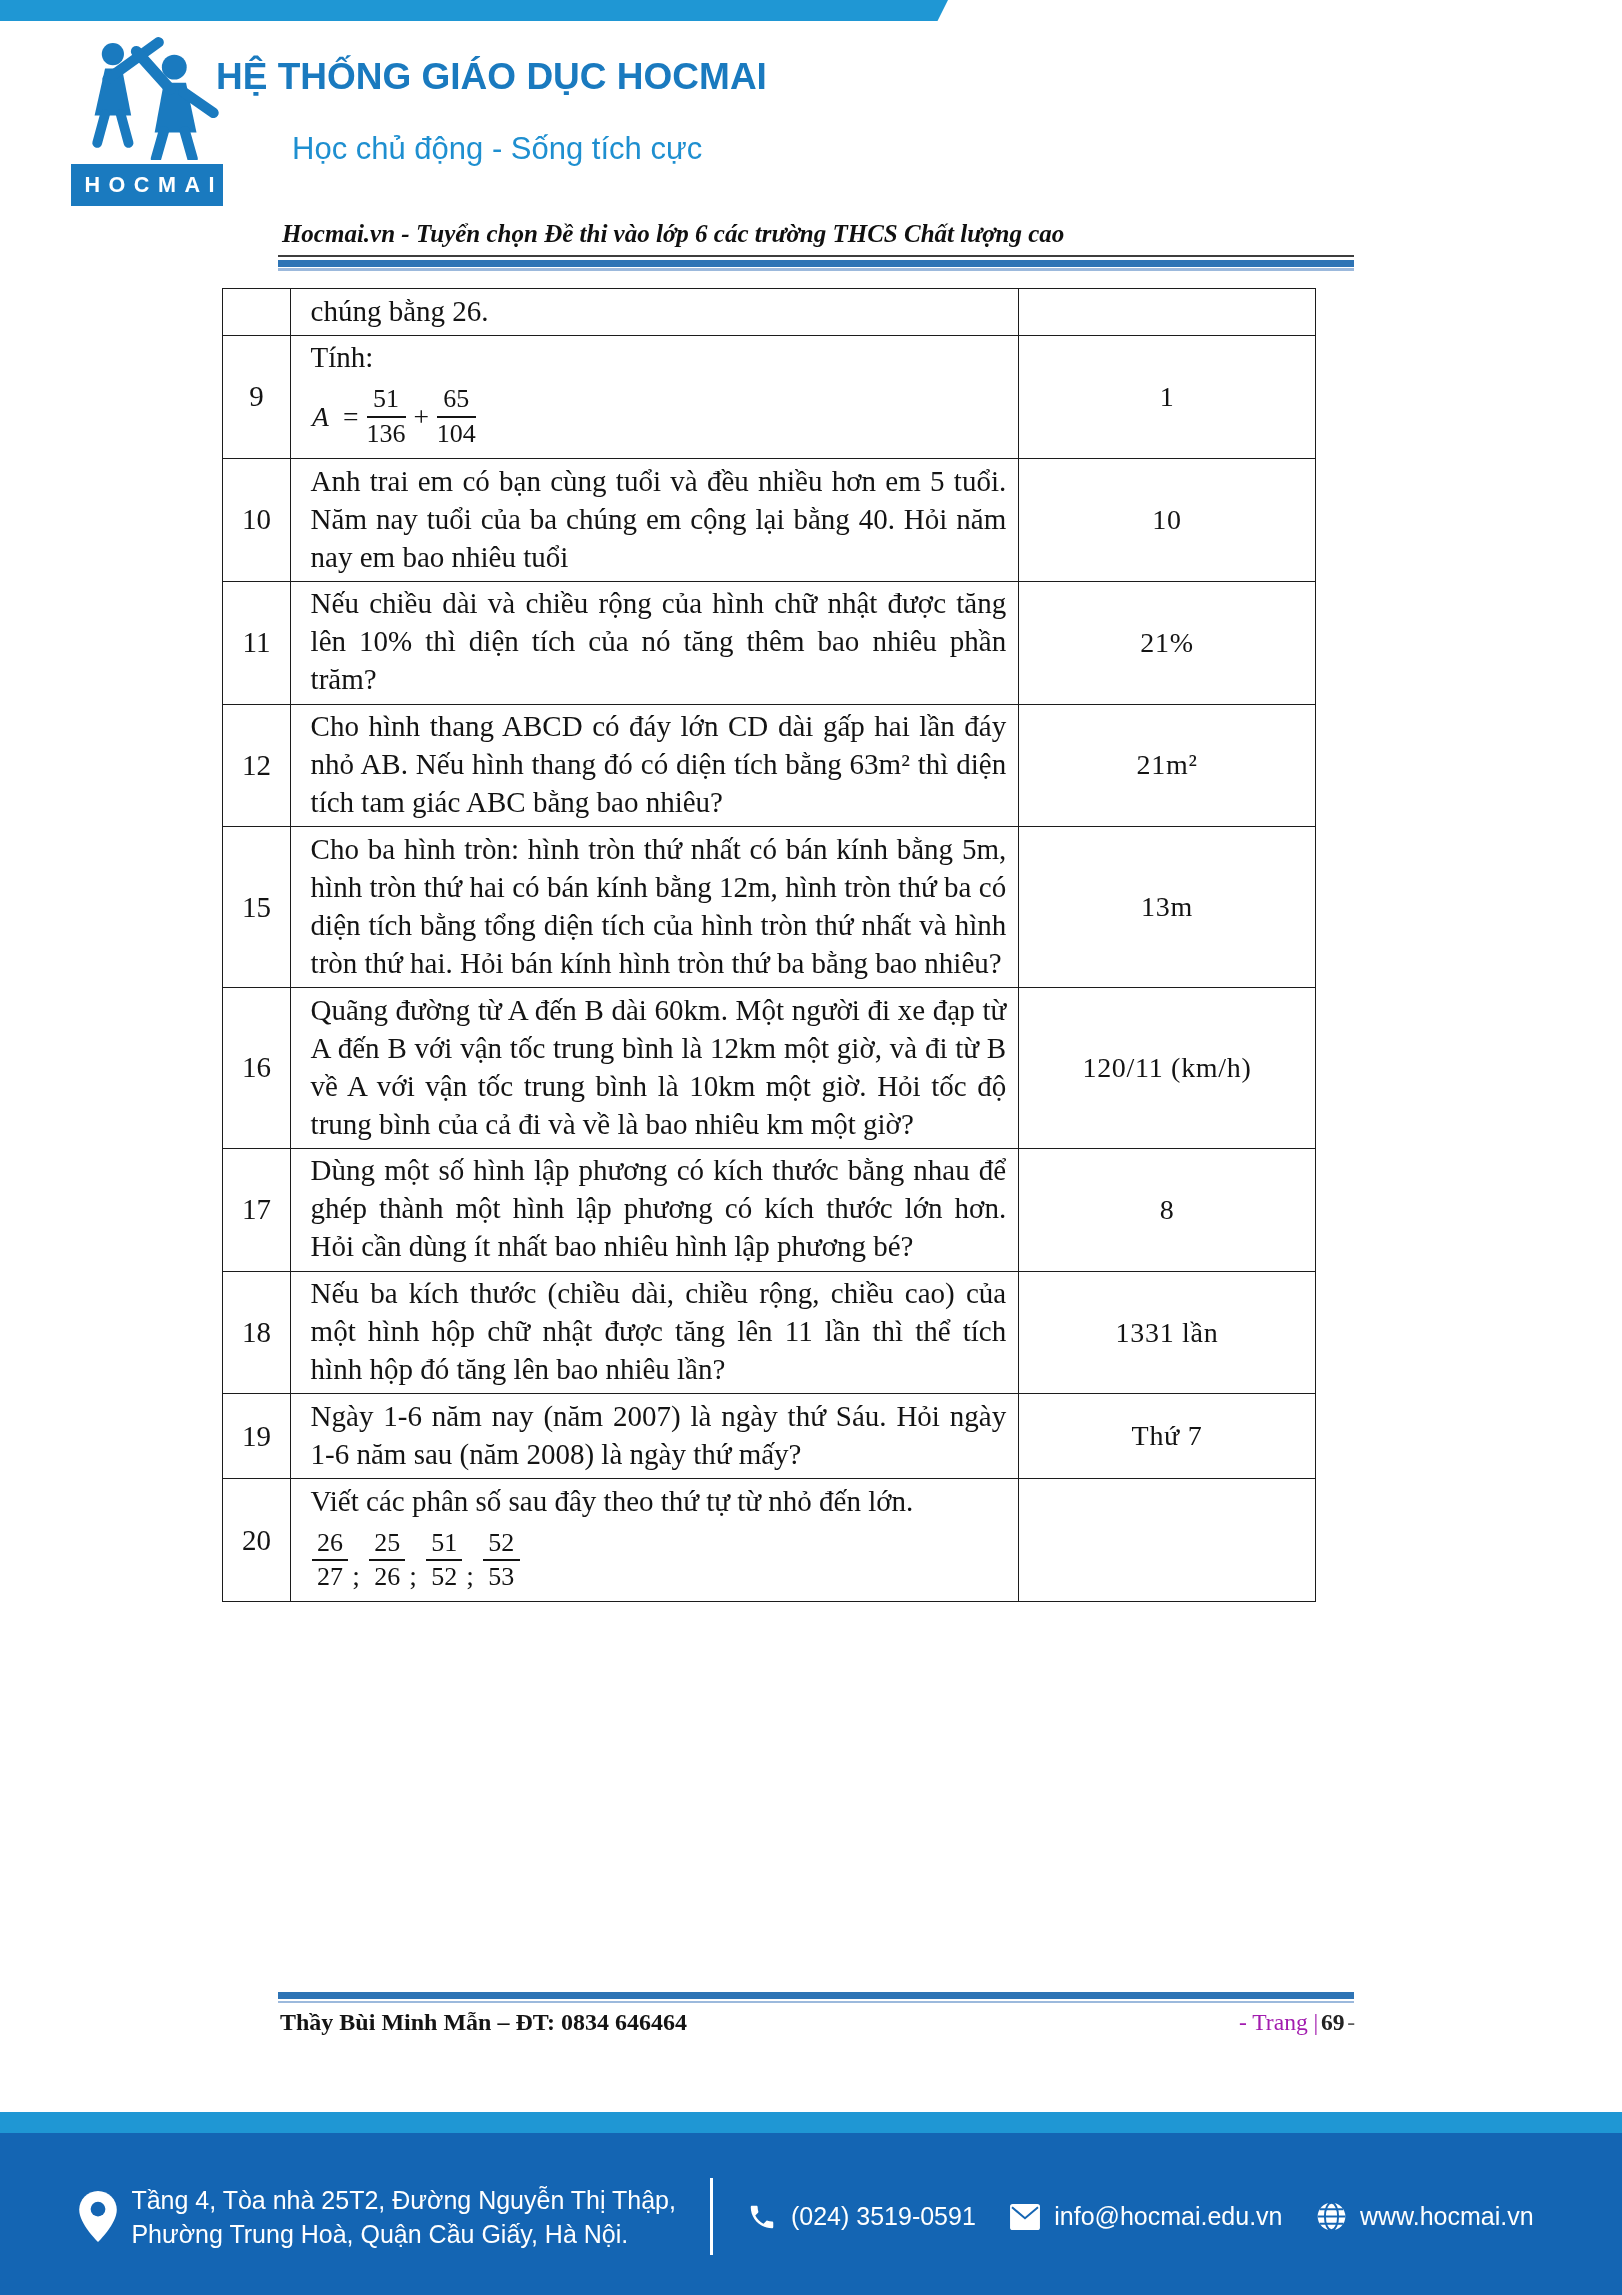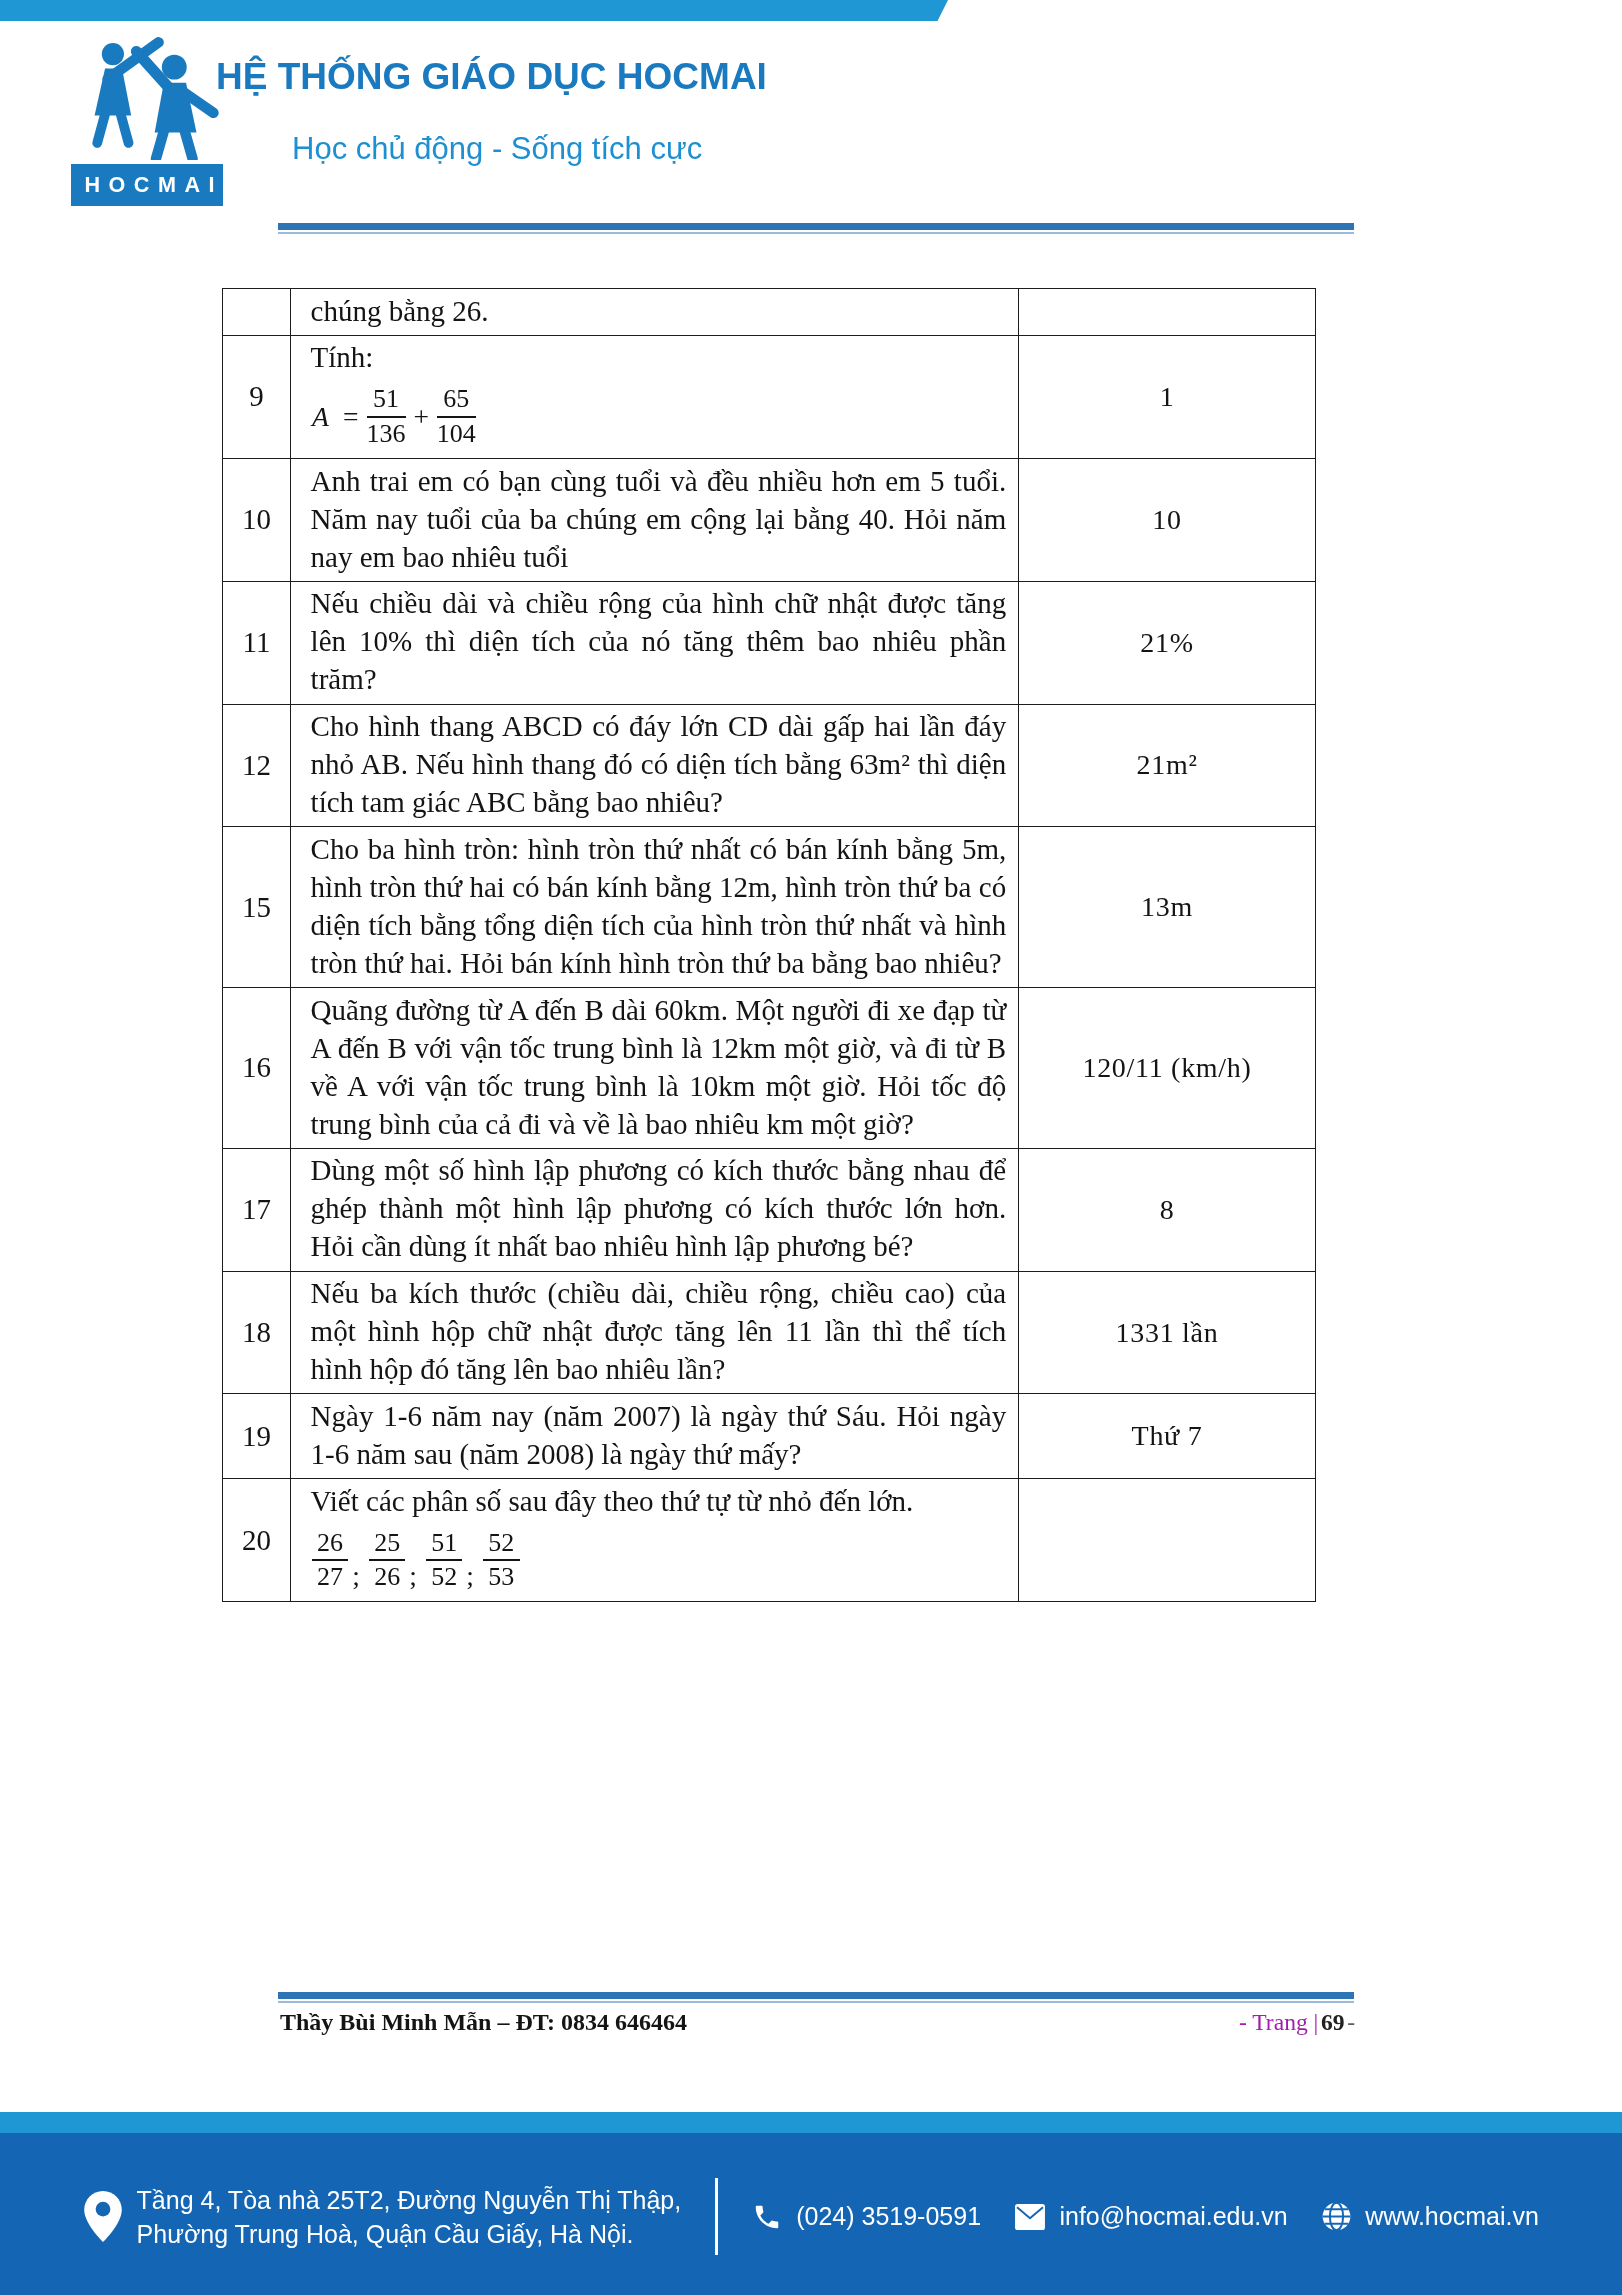--- a/index.html
+++ b/index.html
@@ -71,21 +71,21 @@
   }
   .footer-page{position:absolute;right:268px;top:2009px;font-size:23.6px;white-space:nowrap;}
   .footer-page .plabel{color:#a21caf;margin-left:17px;}
   .footer-page .pnum{font-weight:bold;color:#222;padding:0 2.6px;}
   .footer-page .psuf{color:#5c5c5c;}
   
   .bottom-strip{position:absolute;left:0;top:2112px;width:1623px;height:21px;background:var(--accent);}
   .bottom-bar{position:absolute;left:0;top:2133px;width:1623px;height:162px;background:var(--footerdark);}
   .contact{
     position:absolute;left:79px;right:79px;top:2174px;height:85px;
-    display:flex;align-items:center;justify-content:center;gap:34px;
+    display:flex;align-items:center;justify-content:flex-start;gap:34px;
     color:#fff;font-family:"Liberation Sans",sans-serif;font-size:25px;
   }
   .contact .group{display:flex;align-items:center;gap:14.4px;white-space:nowrap;}
   .contact .addr div{line-height:34px;}
   .vdivider{width:2.6px;height:77px;background:#ffffff;}
 </style>
 </head>
 <body>
 
 <div class="topbar"></div>
@@ -108,20 +108,21 @@
       <path d="M166 84 L212 116" stroke-width="16" stroke-linecap="round" fill="none"></path>
     </g>
   </svg>
   <div class="logo-box">HOCMAI</div>
 </div>
 
 <div class="brand-title">HỆ THỐNG GIÁO DỤC HOCMAI</div>
 <div class="brand-slogan">Học chủ động - Sống tích cực</div>
 
 <div class="doc-header">
+  <div class="doc-title">Hocmai.vn - Tuyển chọn Đề thi vào lớp 6 các trường THCS Chất lượng cao</div>
   <div class="rule-blue"></div>
   <div class="rule-light"></div>
 </div>
 
 <table class="qtable">
   <tbody>
       <tr>
         <td class="c-num"></td>
         <td class="c-q">
           <div class="qline">chúng bằng 26.</div>

